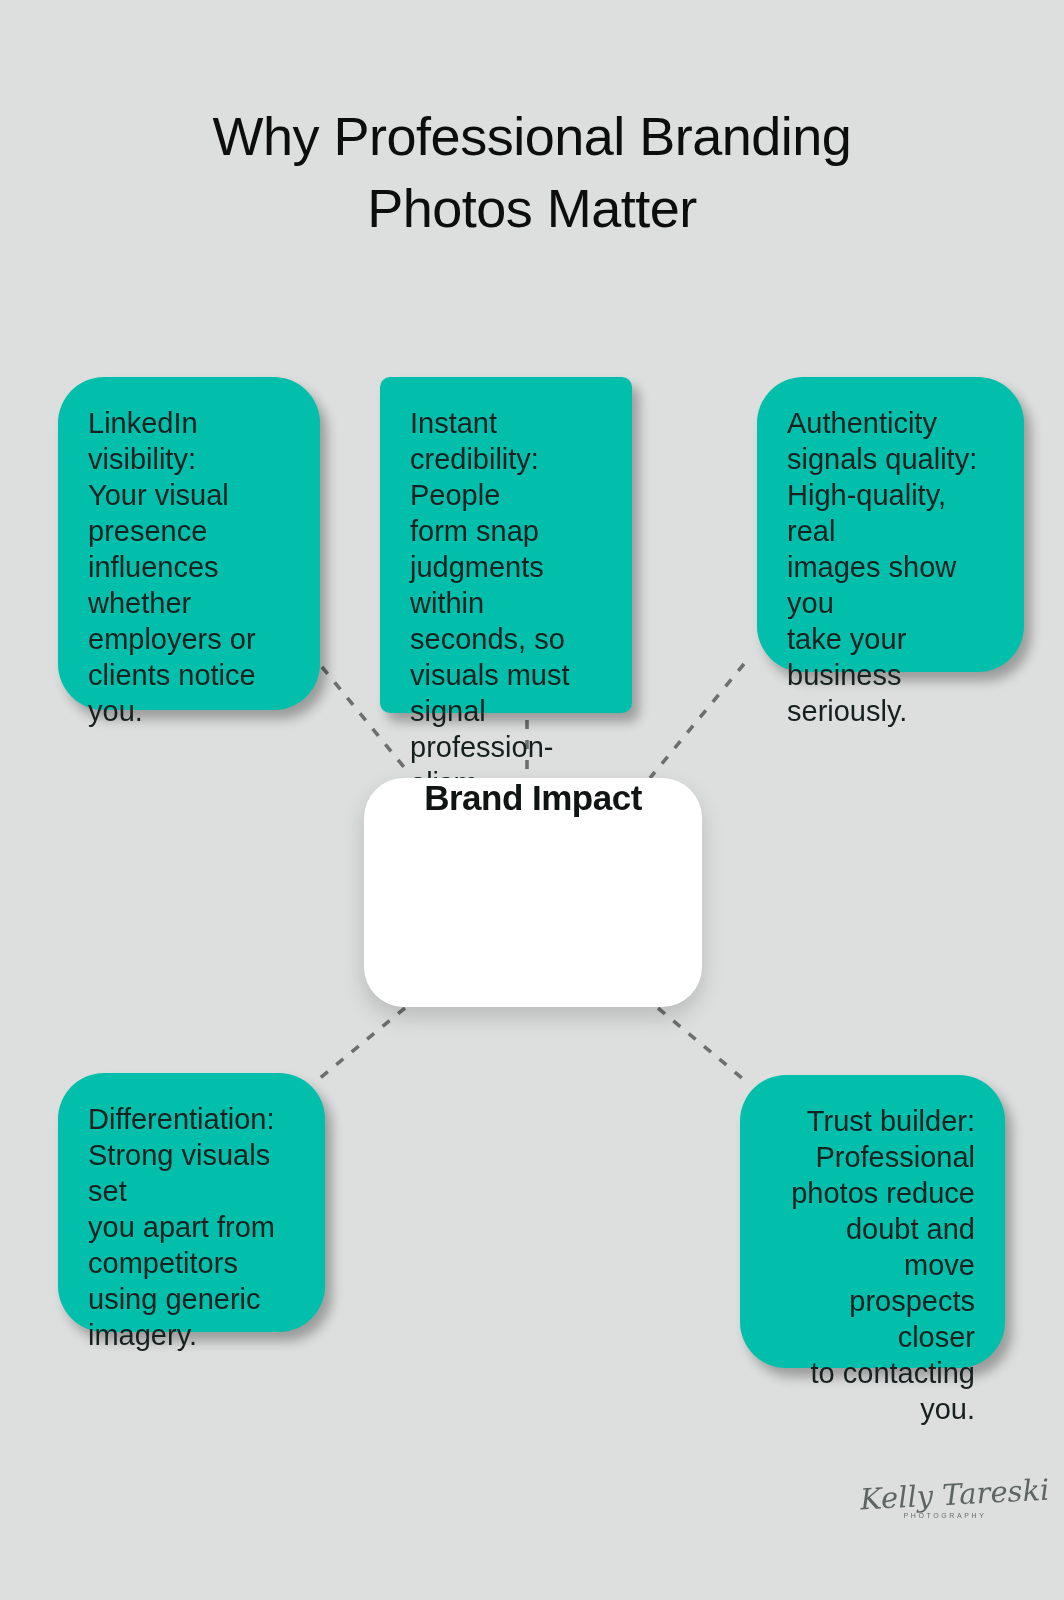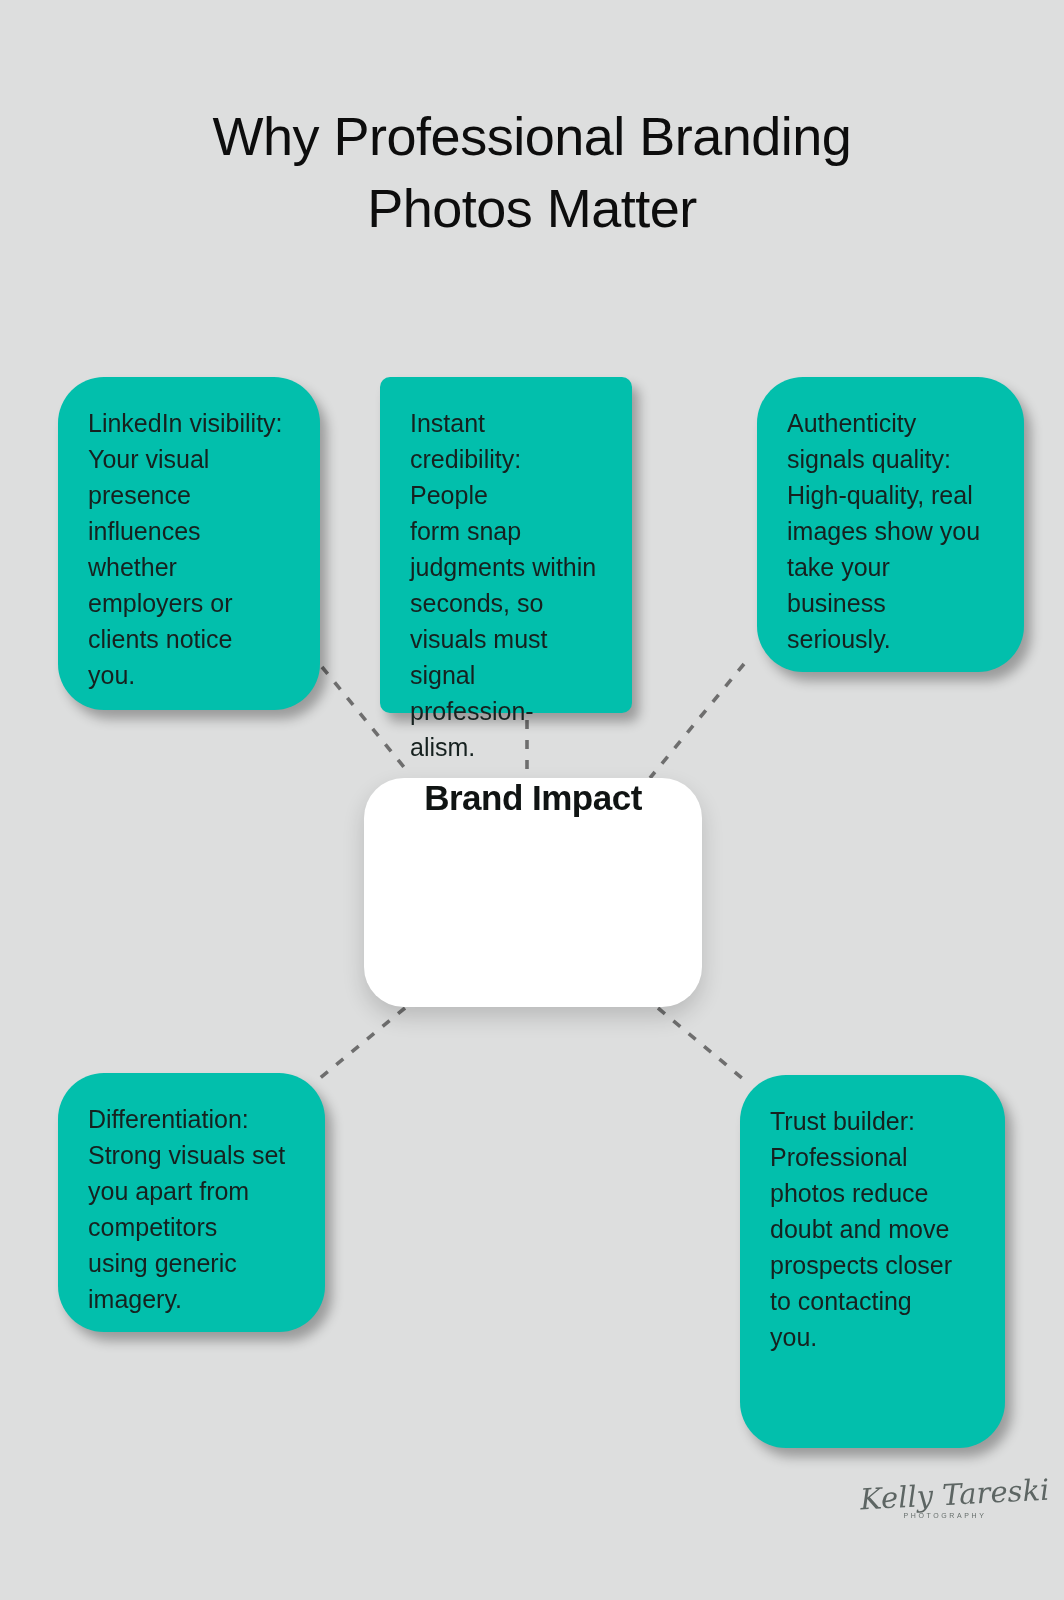--- a/index.html
+++ b/index.html
@@ -41,30 +41,30 @@
     stroke-linecap:butt;
   }
 
   .node-card{
     position:absolute;
     background:var(--node);
     border-radius:46px;
     padding:28px 30px 20px 30px;
     box-shadow:7px 9px 12px rgba(0,0,0,0.30);
     color:var(--node-text);
-    font-size:25px;
+    font-size:29px;
     line-height:36px;
   }
   .node-card .node-text{white-space:pre-line;}
 
   .node-tl{left:58px;  top:377px;  width:262px; height:333px;}
   .node-tm{left:380px; top:377px;  width:252px; height:336px;border-radius:10px;}
   .node-tr{left:733px; top:377px;  width:267px; height:295px;margin-left:24px;}
   .node-bl{left:58px;  top:1073px; width:267px; height:259px;}
-  .node-br{left:740px; top:1075px; width:265px; height:373px;}
+  .node-br{left:740px; top:1075px; width:265px; height:293px;text-align:right;}
 
   .center-node{
     position:absolute;
     left:364px; top:778px;
     width:338px; height:229px;
     background:var(--center-bg);
     border-radius:40px;
     box-shadow:0 10px 22px rgba(0,0,0,0.16);
     display:flex;
     align-items:flex-start;

